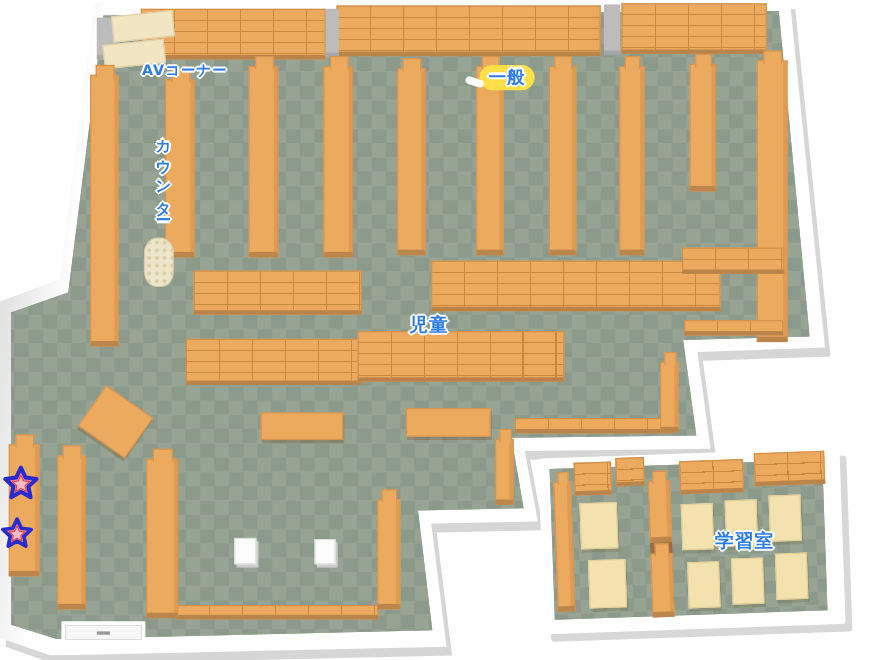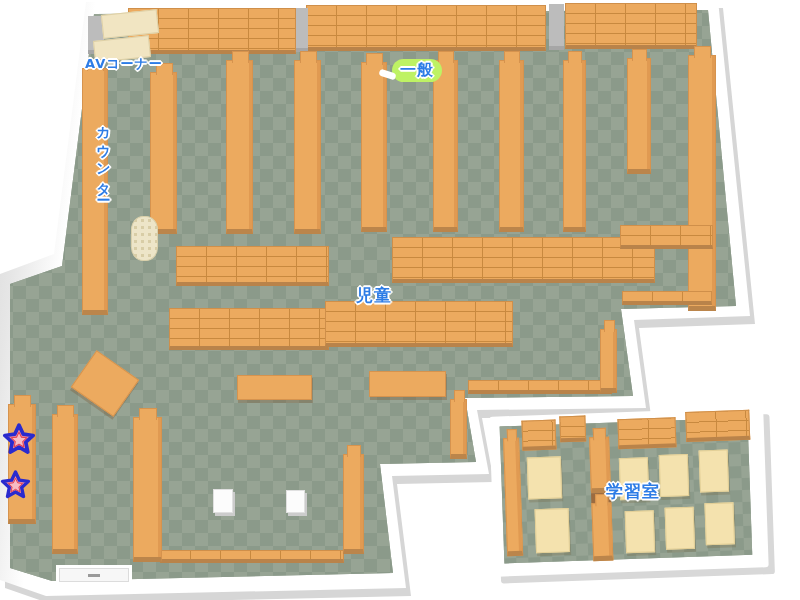--- a/index.html
+++ b/index.html
@@ -44,27 +44,27 @@
   .cylinder{background-color:#ede5c8;border:1px solid #d9d0ab;border-radius:45%/30%;
     background-image:radial-gradient(#d8cda6 1.5px,rgba(0,0,0,0) 1.6px);background-size:7px 7px;}
   .white-box{background:#fcfcfc;border:1px solid #e0e0e0;box-shadow:2px 3px 0 #cccccc;}
   .door{background:#f7f7f7;border:3px solid #ffffff;box-shadow:inset 0 0 0 1px #dcdcdc;}
   .door::after{content:"";position:absolute;left:42%;top:40%;width:12px;height:3px;background:#9a9a9a;}
   .shelf-gap{background:#9c6b3f;}
 
   
   .map-label{position:absolute;z-index:6;color:#2d7ce6;font-weight:bold;letter-spacing:1px;white-space:nowrap;
     text-shadow:2px 0 0 #fff,-2px 0 0 #fff,0 2px 0 #fff,0 -2px 0 #fff,
-                1px 1px 0 #fff,-1px -1px 0 #fff,1px -1px 0 #fff,-1px 1px 0 #fff;}
+                1px 1px 0 #fff,-1px -1px 0 #fff,1px -1px 0 #fff,-1px 1px 0 #fff;margin-left:44px;}
   .lbl-av{left:85px;top:55px;font-size:13px;}
-  .lbl-general{left:392px;top:59px;font-size:16px;background:#bef264;border-radius:12px;padding:1px 8px;}
+  .lbl-general{left:392px;top:59px;font-size:16px;background:#fde047;border-radius:12px;padding:1px 8px;}
   .lbl-general::before{content:"";position:absolute;left:-13px;top:12px;width:17px;height:7px;
     background:#ffffff;border-radius:4px;transform:rotate(18deg);}
   .lbl-counter{left:95px;top:116px;font-size:14px;writing-mode:vertical-rl;letter-spacing:3px;}
-  .lbl-children{left:356px;top:284px;font-size:17px;}
+  .lbl-children{left:328px;top:284px;font-size:17px;}
   .lbl-comic{left:588px;top:271px;font-size:13px;}
   .lbl-study{left:606px;top:480px;font-size:17px;}
 
   
   .star-marker{position:absolute;z-index:7;}
   .star-marker svg{display:block;width:100%;height:100%;}
   .s1{left:2px;top:423px;width:34px;height:34px;}
   .s2{left:0px;top:470px;width:31px;height:31px;}
 </style>
 </head>

